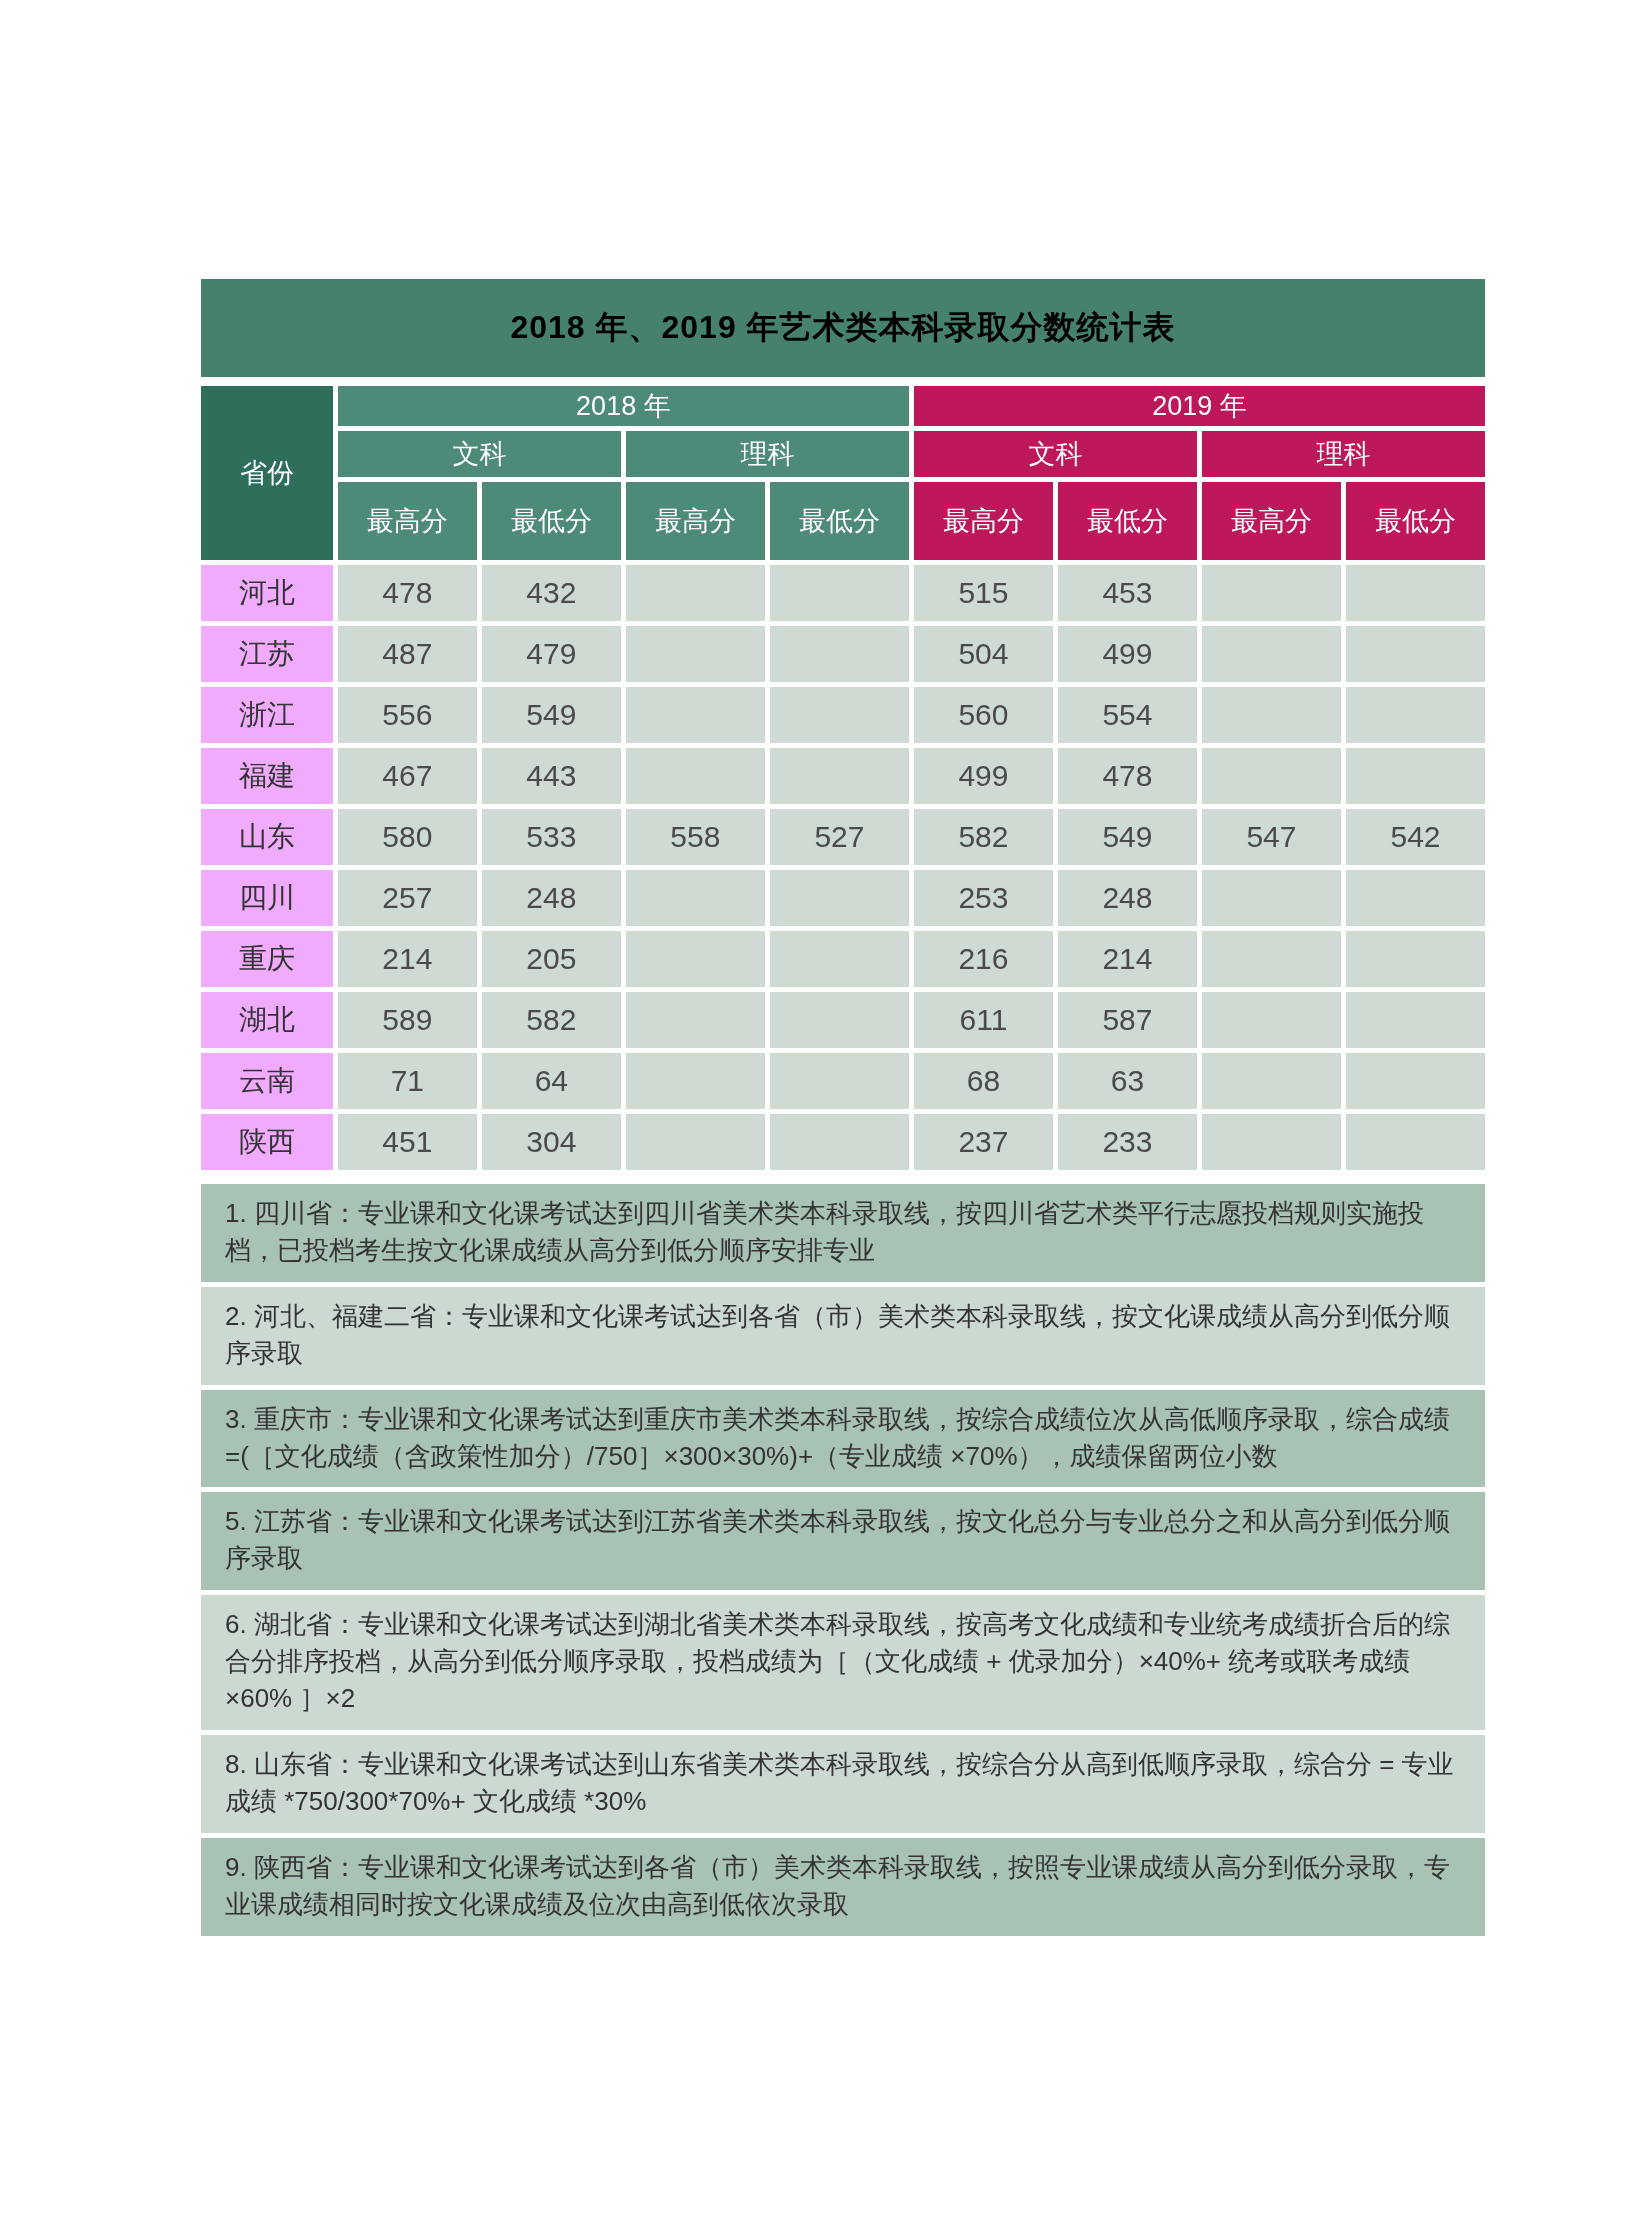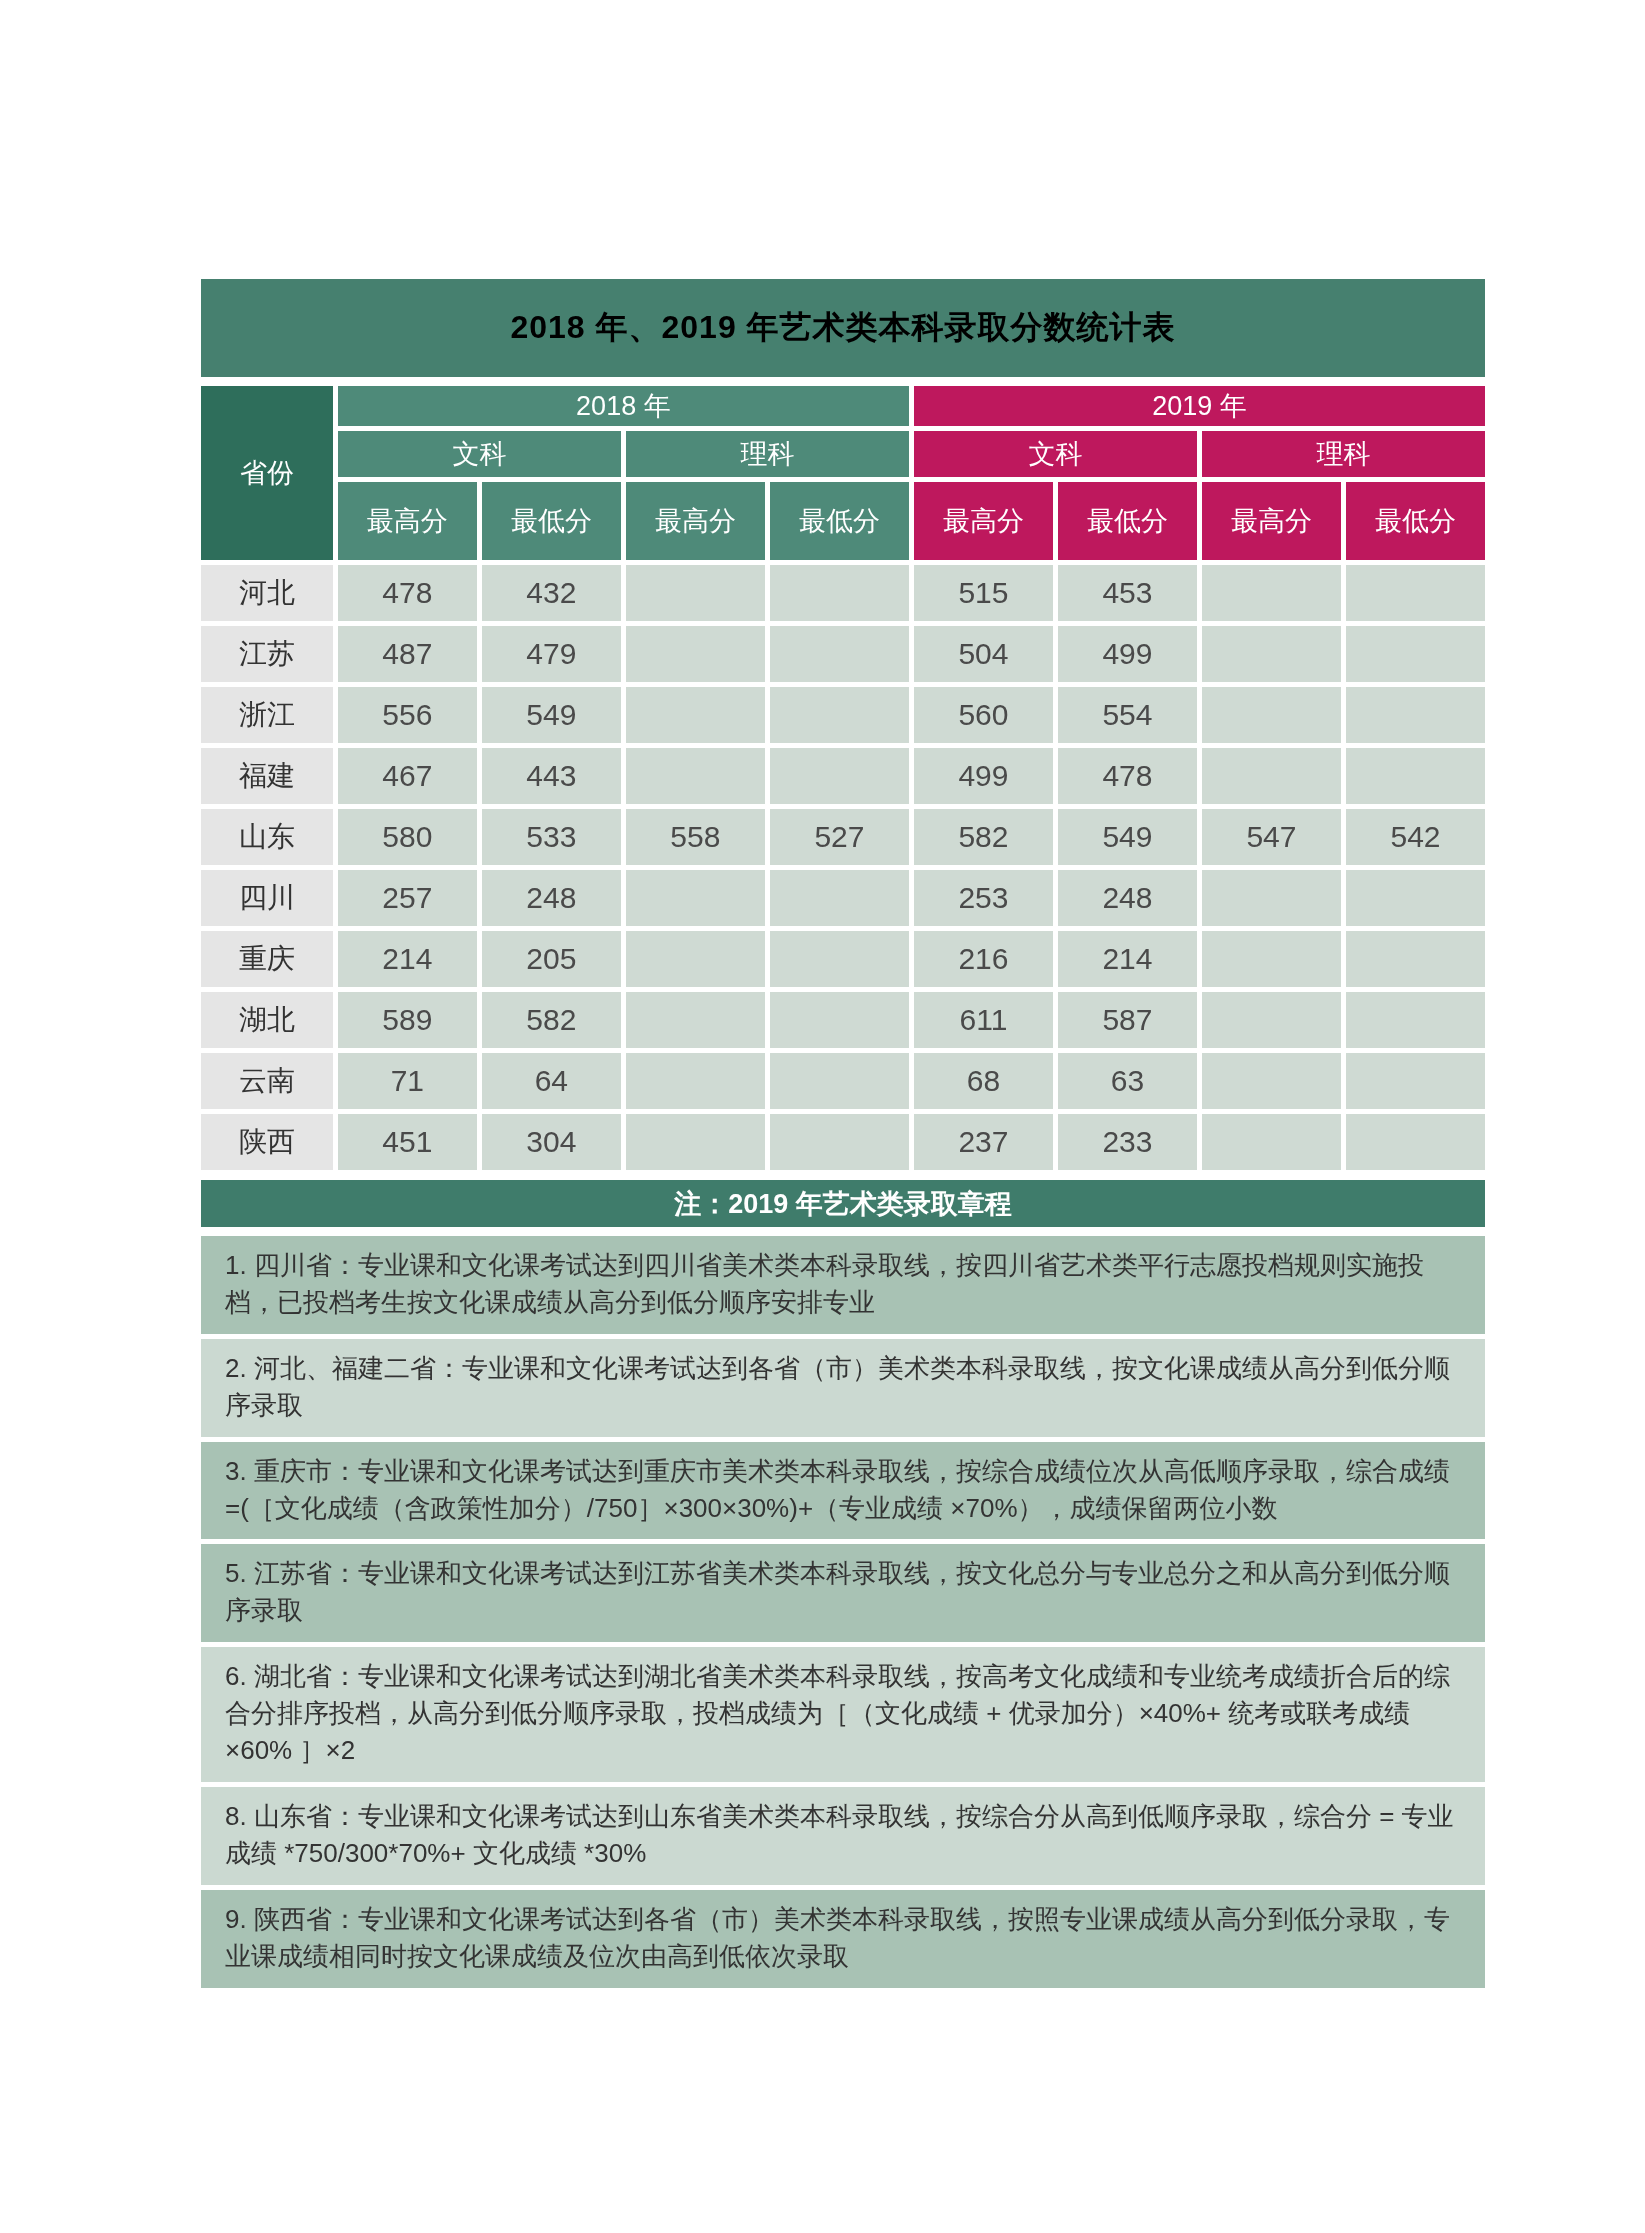--- a/index.html
+++ b/index.html
@@ -12,21 +12,21 @@
   col.c-prov{width:10.6%;}
   col.c-score{width:11.175%;}
   th,td{text-align:center;vertical-align:middle;padding:0;}
   .hd{color:#ffffff;font-weight:normal;font-size:27px;}
   .y18{background:#4E8A79;}
   .y19{background:#be185d;}
   tr.hd-r1 .hd{height:40px;}
   tr.hd-r2 .hd{height:46px;margin-left:13px;}
   tr.hd-r3 .hd{height:78px;}
   th.prov-hd{background:#2E6E5B;}
-  tbody th.prov{background:#e5e5e5;color:#333333;font-weight:normal;font-size:28px;height:56px;}
+  tbody th.prov{background:#f0abfc;color:#333333;font-weight:normal;font-size:28px;height:56px;}
   tbody td{background:#CFDAD3;color:#4a4a4a;font-size:30px;height:56px;}
   .note-bar{margin-top:5px;height:47px;background:#3F7C6B;color:#ffffff;font-size:27px;font-weight:bold;
     display:flex;align-items:center;justify-content:center;}
   .notes{margin-top:9px;}
   .note{padding:11px 24px 13px 24px;font-size:26px;line-height:1.42;color:#333333;margin-bottom:5px;
     text-align:left;}
   .note-dark{background:#A8C2B4;}
   .note-light{background:#CBD9D1;}
 </style>
 </head>
@@ -178,21 +178,20 @@
         <td></td>
         <td></td>
         <td>237</td>
         <td>233</td>
         <td></td>
         <td></td>
       </tr>
     </tbody>
   </table>
 
-  <div class="note-bar">注：2019 年艺术类录取章程</div>
 
   <div class="notes">
     <div class="note note-dark">1. 四川省：专业课和文化课考试达到四川省美术类本科录取线，按四川省艺术类平行志愿投档规则实施投档，已投档考生按文化课成绩从高分到低分顺序安排专业</div>
     <div class="note note-light">2. 河北、福建二省：专业课和文化课考试达到各省（市）美术类本科录取线，按文化课成绩从高分到低分顺序录取</div>
     <div class="note note-dark">3. 重庆市：专业课和文化课考试达到重庆市美术类本科录取线，按综合成绩位次从高低顺序录取，综合成绩 =(［文化成绩（含政策性加分）/750］×300×30%)+（专业成绩 ×70%），成绩保留两位小数</div>
     <div class="note note-dark">5. 江苏省：专业课和文化课考试达到江苏省美术类本科录取线，按文化总分与专业总分之和从高分到低分顺序录取</div>
     <div class="note note-light">6. 湖北省：专业课和文化课考试达到湖北省美术类本科录取线，按高考文化成绩和专业统考成绩折合后的综合分排序投档，从高分到低分顺序录取，投档成绩为［（文化成绩 + 优录加分）×40%+ 统考或联考成绩 ×60% ］×2</div>
     <div class="note note-light">8. 山东省：专业课和文化课考试达到山东省美术类本科录取线，按综合分从高到低顺序录取，综合分 = 专业成绩 *750/300*70%+ 文化成绩 *30%</div>
     <div class="note note-dark">9. 陕西省：专业课和文化课考试达到各省（市）美术类本科录取线，按照专业课成绩从高分到低分录取，专业课成绩相同时按文化课成绩及位次由高到低依次录取</div>
   </div>

